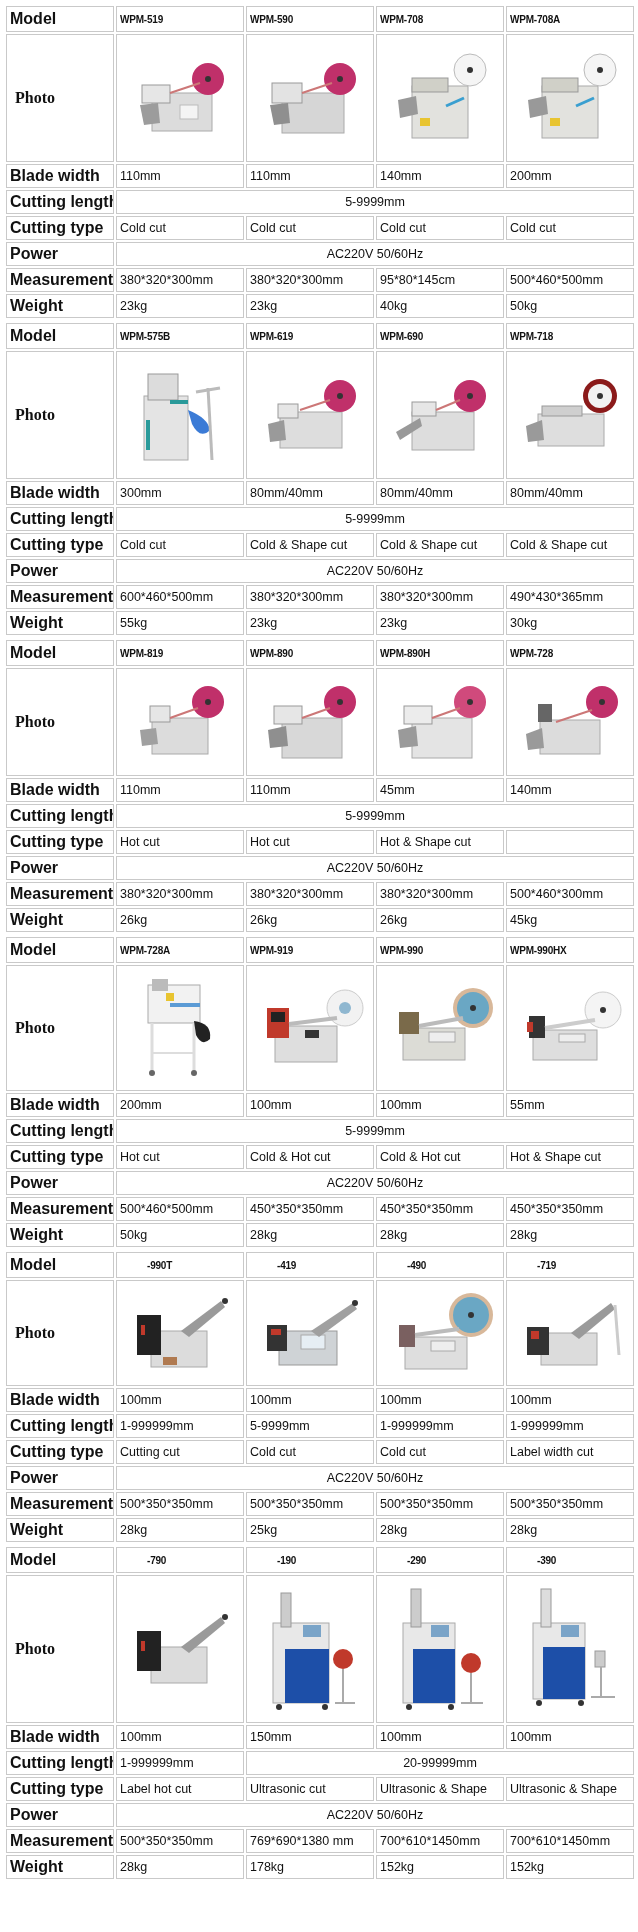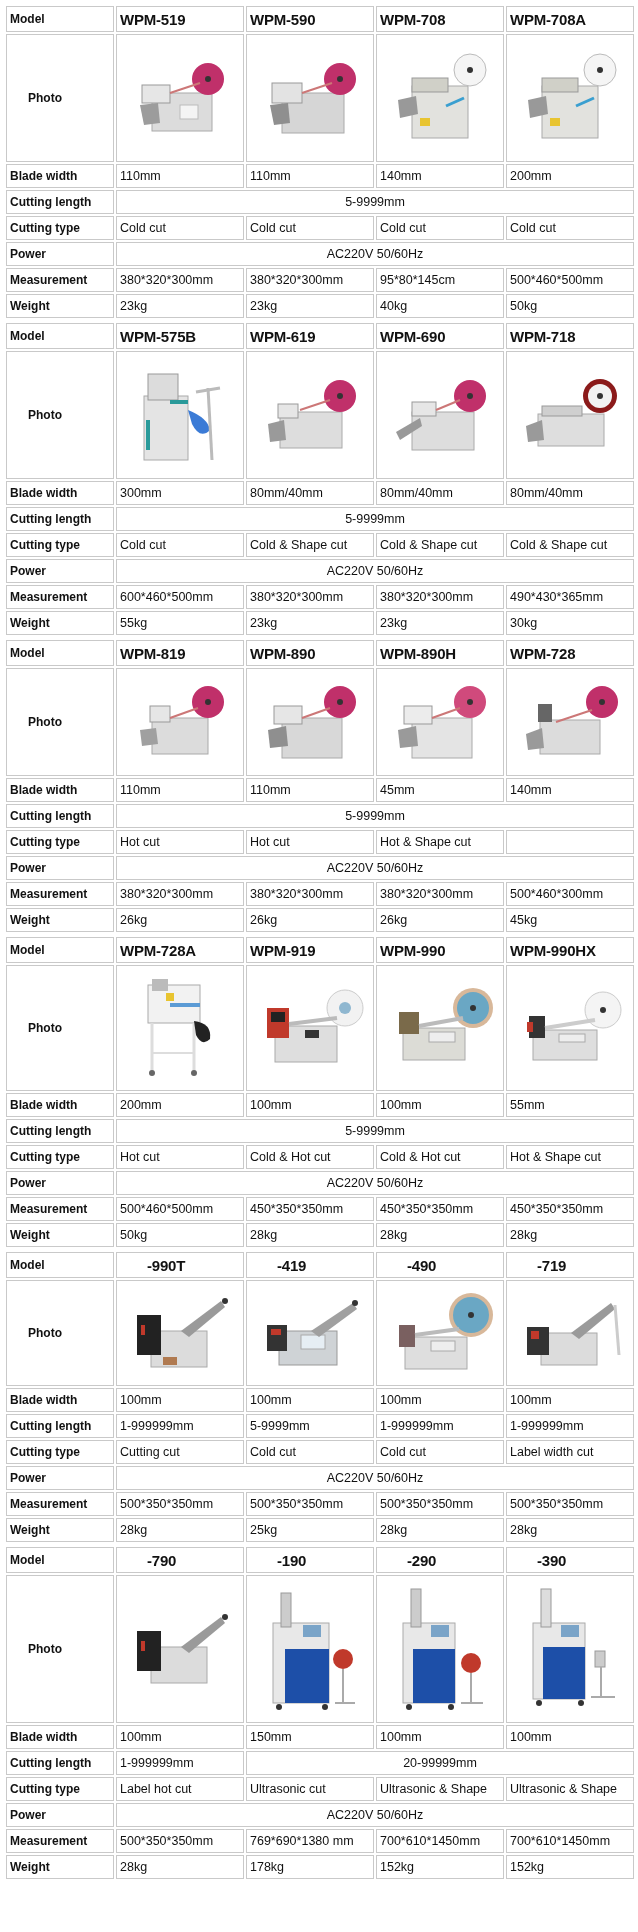--- a/index.html
+++ b/index.html
@@ -1,25 +1,25 @@
 <!DOCTYPE html>
 <html><head>
 <meta charset="utf-8">
 <style>
   html, body { margin: 0; padding: 0; background: #ffffff; }
   body { width: 638px; height: 1932px; overflow: hidden; font-family: "Liberation Sans", sans-serif; color: #111; }
   .wrap { padding: 4px 4px 0 4px; }
   table.spec { border-collapse: separate; border-spacing: 2px; width: 632px; table-layout: fixed; margin-bottom: 1px; }
   table.spec td { border: 1px solid #c9c9c9; padding: 0 3px; font-size: 12.5px; height: 22px; vertical-align: middle; white-space: nowrap; overflow: hidden; }
-  table.spec td.lbl { font-weight: bold; font-size: 12px; width: 100px; }
-  table.spec td.model { font-weight: bold; font-size: 15px; letter-spacing: -0.2px; }
+  table.spec td.lbl { font-weight: bold; font-size: 16px; width: 100px; }
+  table.spec td.model { font-weight: bold; font-size: 10px; letter-spacing: -0.2px; }
   table.spec td.model.indent { padding-left: 30px; margin-left: 28px; }
   table.spec td.span { text-align: center; }
   table.spec tr.photo td { padding: 0; }
-  table.spec tr.photo td.lbl { padding-left: 21px; }
+  table.spec tr.photo td.lbl { padding-left: 8px; font-family: Liberation Serif, serif; }
   .ph { display: flex; align-items: center; justify-content: center; width: 100%; height: 100%; }
   .ph svg { display: block; }
   col.c0 { width: 108px; }
 </style>
 </head>
 <body>
 
 <div class="wrap">
 
   <table class="spec">

